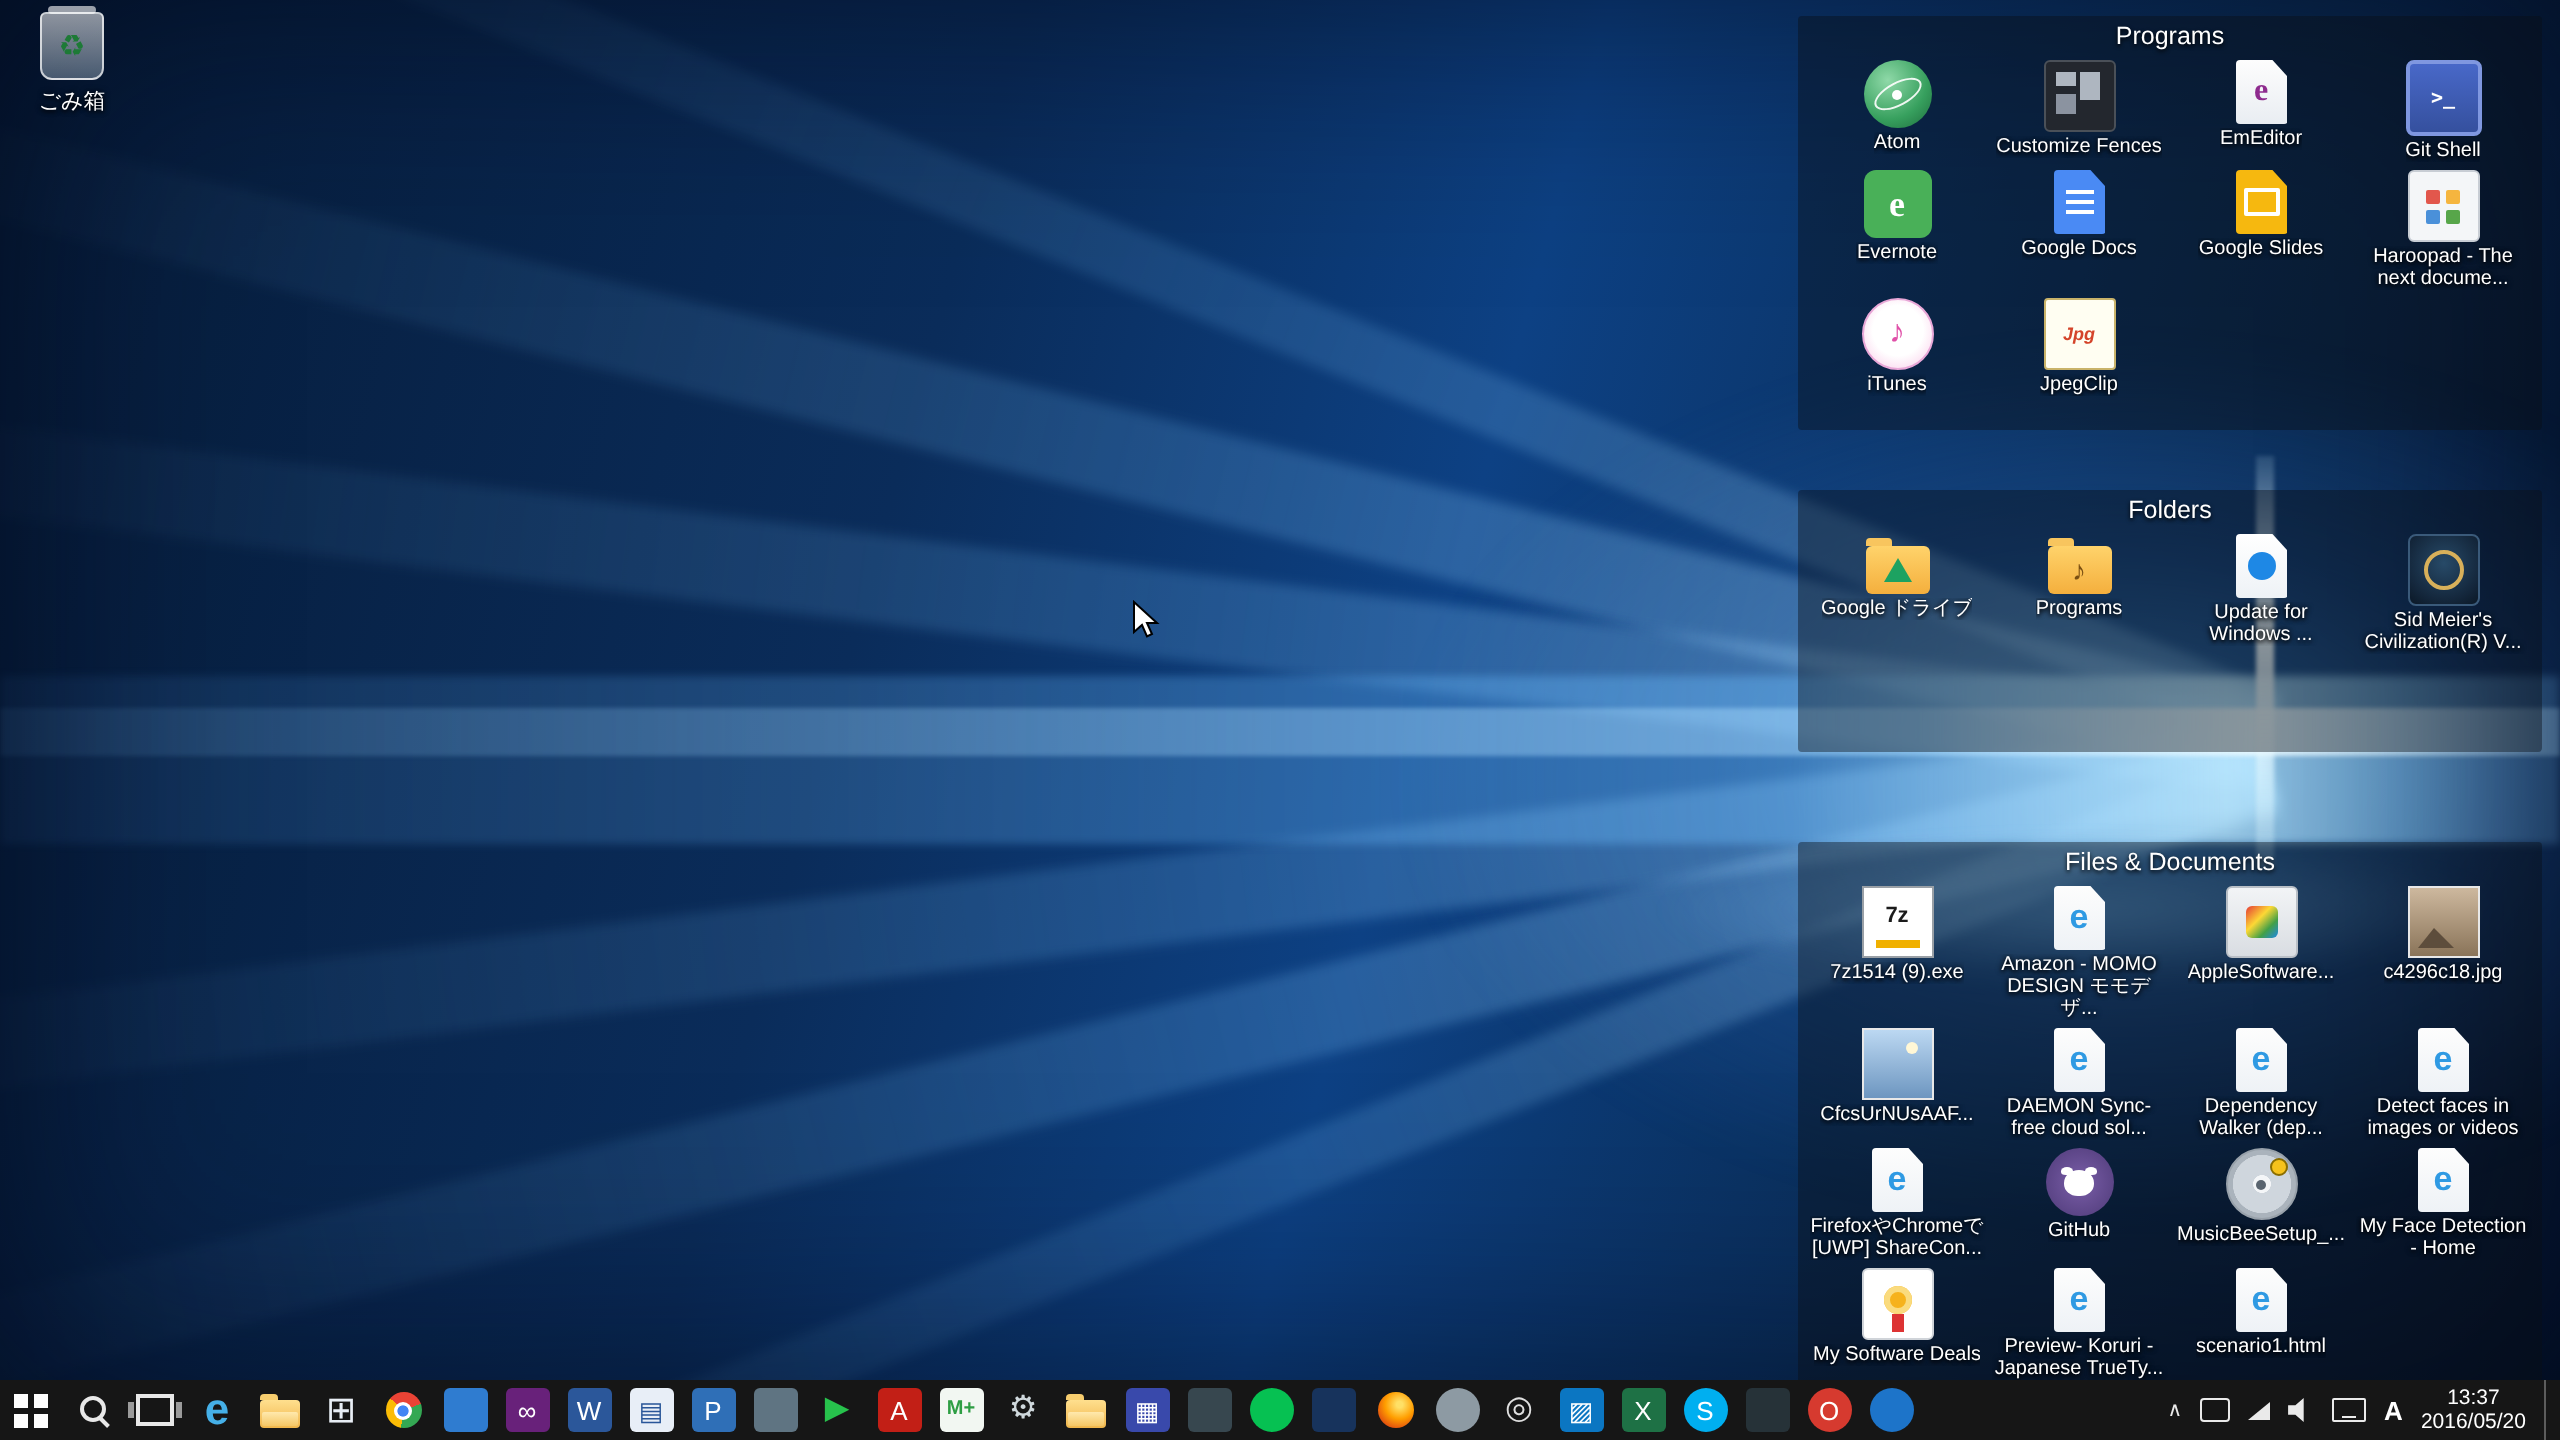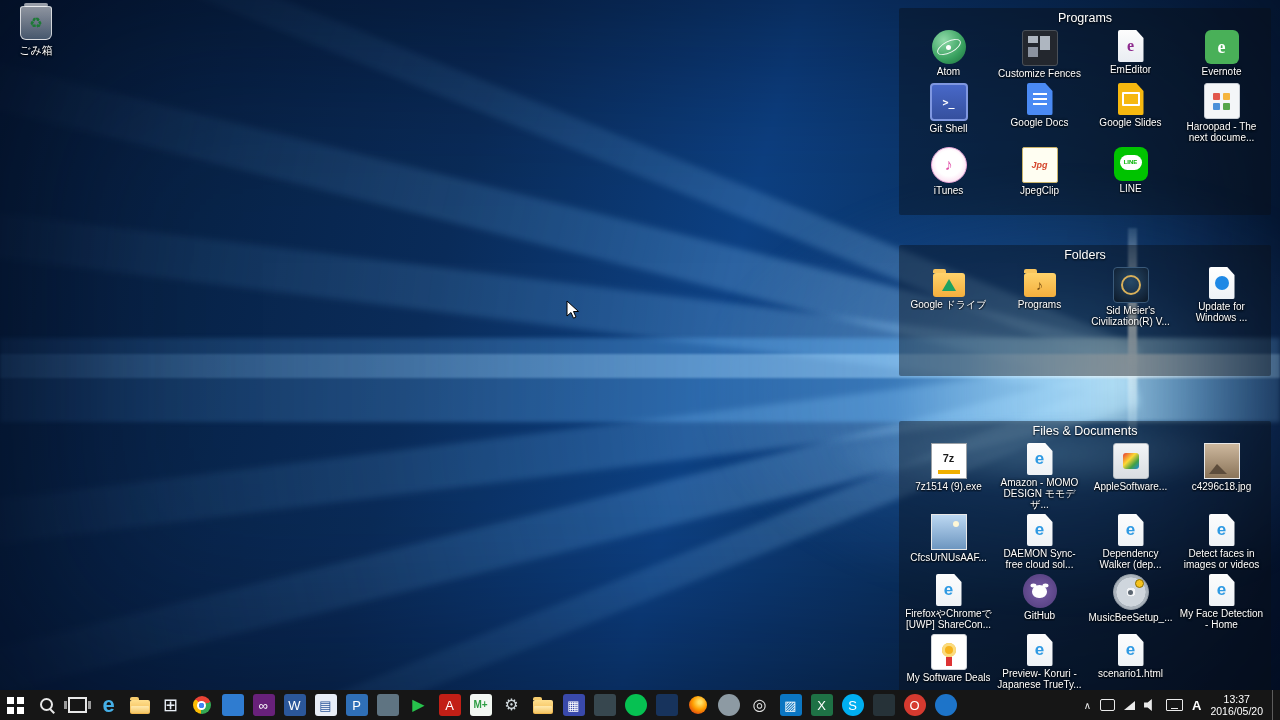--- a/index.html
+++ b/index.html
@@ -227,72 +227,68 @@
         </div>
         <div class="tile">
           <div class="ticon fences-icon"></div>
           <div class="tlabel">Customize Fences</div>
         </div>
         <div class="tile">
           <div class="ticon emeditor-icon"></div>
           <div class="tlabel">EmEditor</div>
         </div>
         <div class="tile">
+          <div class="ticon gitshell-icon"></div>
+          <div class="tlabel">Git Shell</div>
+        </div>
+        <div class="tile">
           <div class="ticon evernote-icon"></div>
           <div class="tlabel">Evernote</div>
         </div>
         <div class="tile">
-          <div class="ticon gitshell-icon"></div>
-          <div class="tlabel">Git Shell</div>
-        </div>
-        <div class="tile">
           <div class="ticon gdocs-icon"></div>
           <div class="tlabel">Google Docs</div>
         </div>
         <div class="tile">
           <div class="ticon gslides-icon"></div>
           <div class="tlabel">Google Slides</div>
         </div>
         <div class="tile">
           <div class="ticon haroopad-icon"></div>
           <div class="tlabel">Haroopad - The next docume...</div>
         </div>
         <div class="tile">
           <div class="ticon itunes-icon"></div>
           <div class="tlabel">iTunes</div>
         </div>
         <div class="tile">
           <div class="ticon jpegclip-icon"></div>
           <div class="tlabel">JpegClip</div>
-        </div>
-        <div class="tile">
-          <div class="ticon line-icon"></div>
-          <div class="tlabel">LINE</div>
         </div>
       </div>
   </section>
 
   <section class="fence" id="fence-folders">
     <h2 class="fence-title">Folders</h2>
     <div class="fence-grid">
         <div class="tile">
           <div class="ticon gdrive-folder-icon"></div>
           <div class="tlabel">Google ドライブ</div>
         </div>
         <div class="tile">
           <div class="ticon musicbee-folder-icon"></div>
           <div class="tlabel">Programs</div>
         </div>
         <div class="tile">
+          <div class="ticon update-icon"></div>
+          <div class="tlabel">Update for Windows ...</div>
+        </div>
+        <div class="tile">
           <div class="ticon civ5-icon"></div>
           <div class="tlabel">Sid Meier's Civilization(R) V...</div>
-        </div>
-        <div class="tile">
-          <div class="ticon update-icon"></div>
-          <div class="tlabel">Update for Windows ...</div>
         </div>
       </div>
   </section>
 
   <section class="fence" id="fence-files">
     <h2 class="fence-title">Files &amp; Documents</h2>
     <div class="fence-grid">
         <div class="tile">
           <div class="ticon sevenzip-icon"></div>
           <div class="tlabel">7z1514 (9).exe</div>

